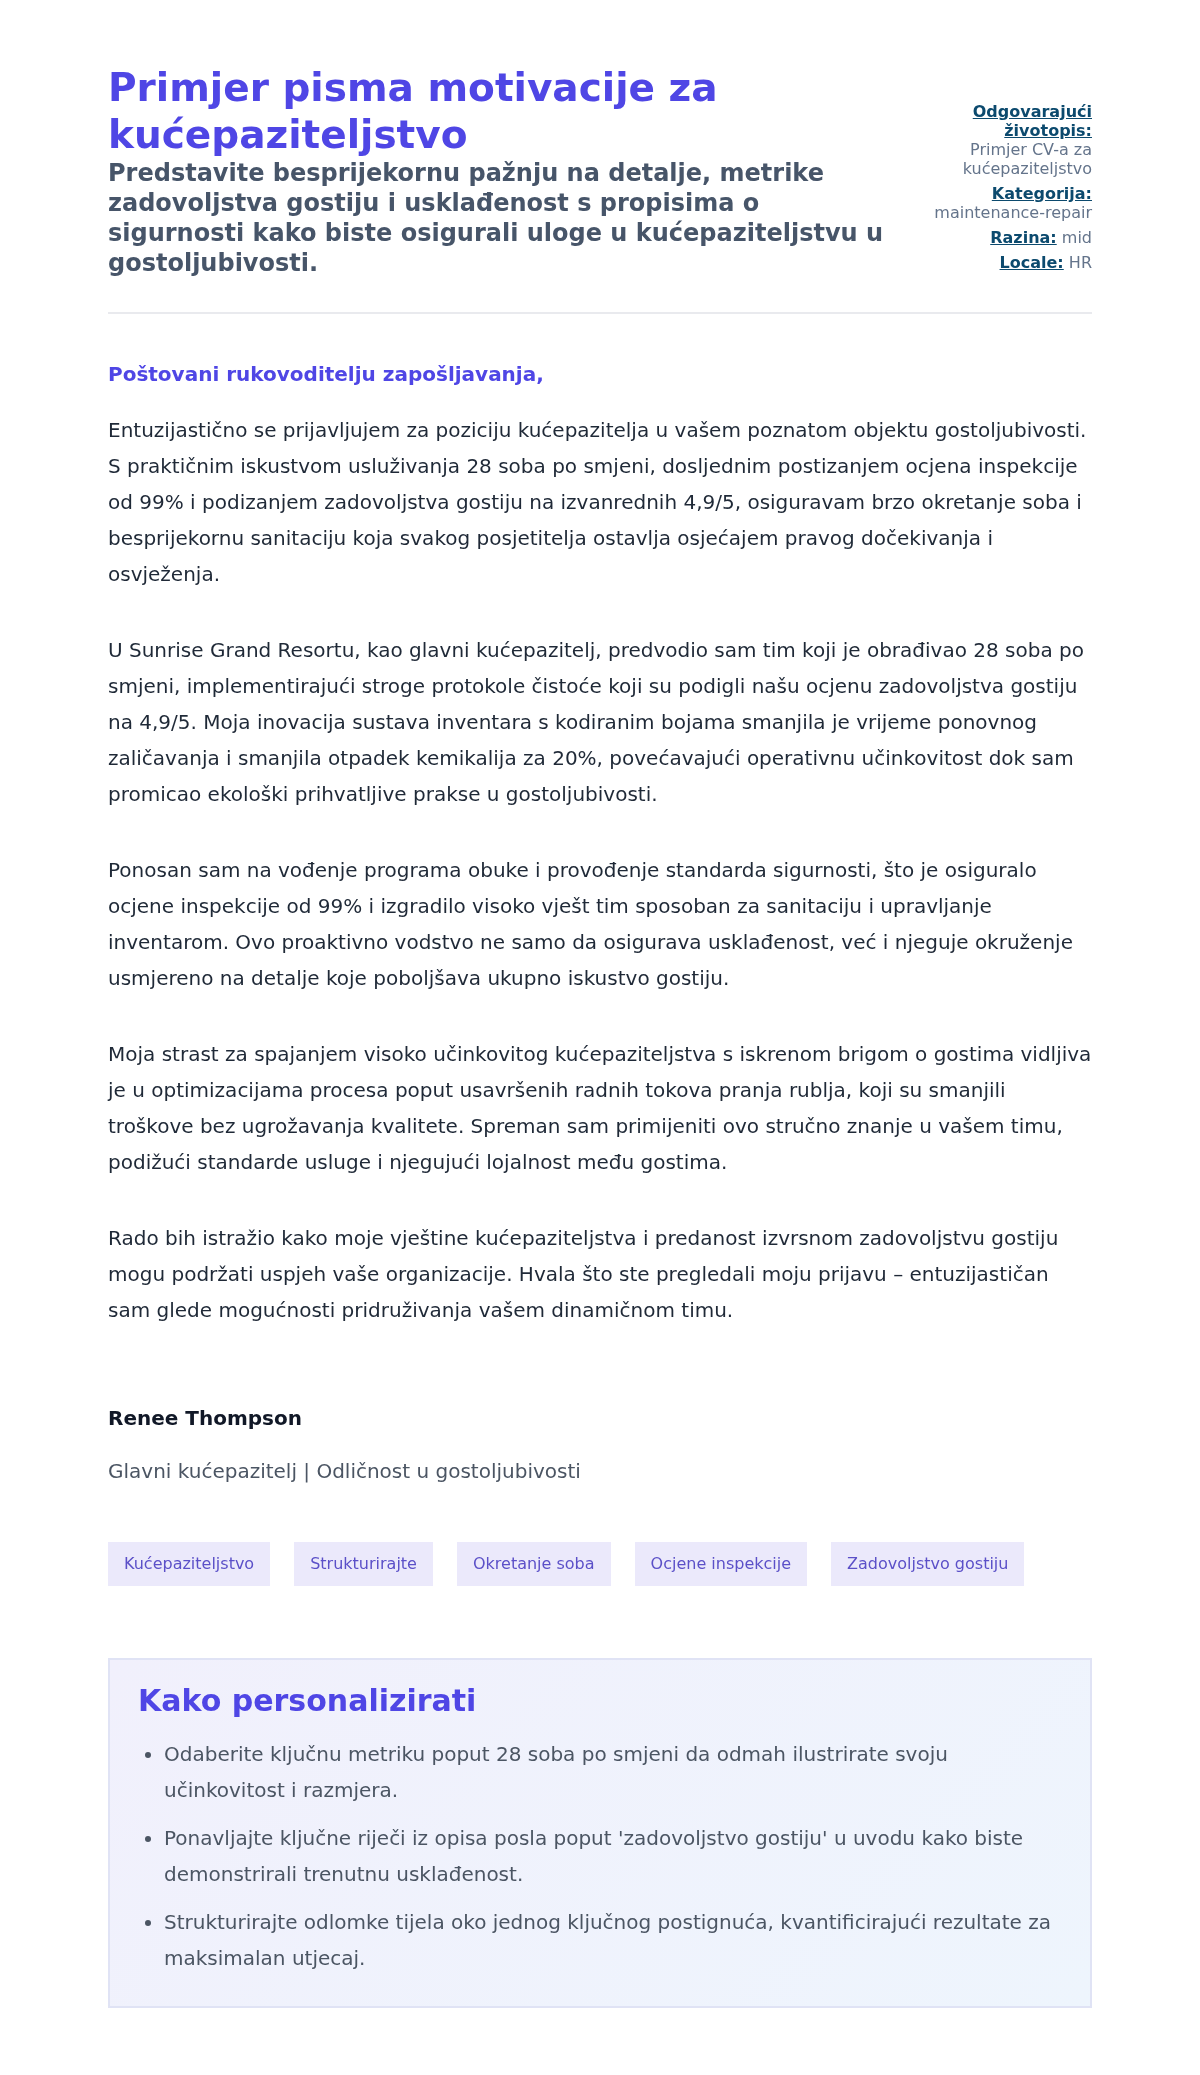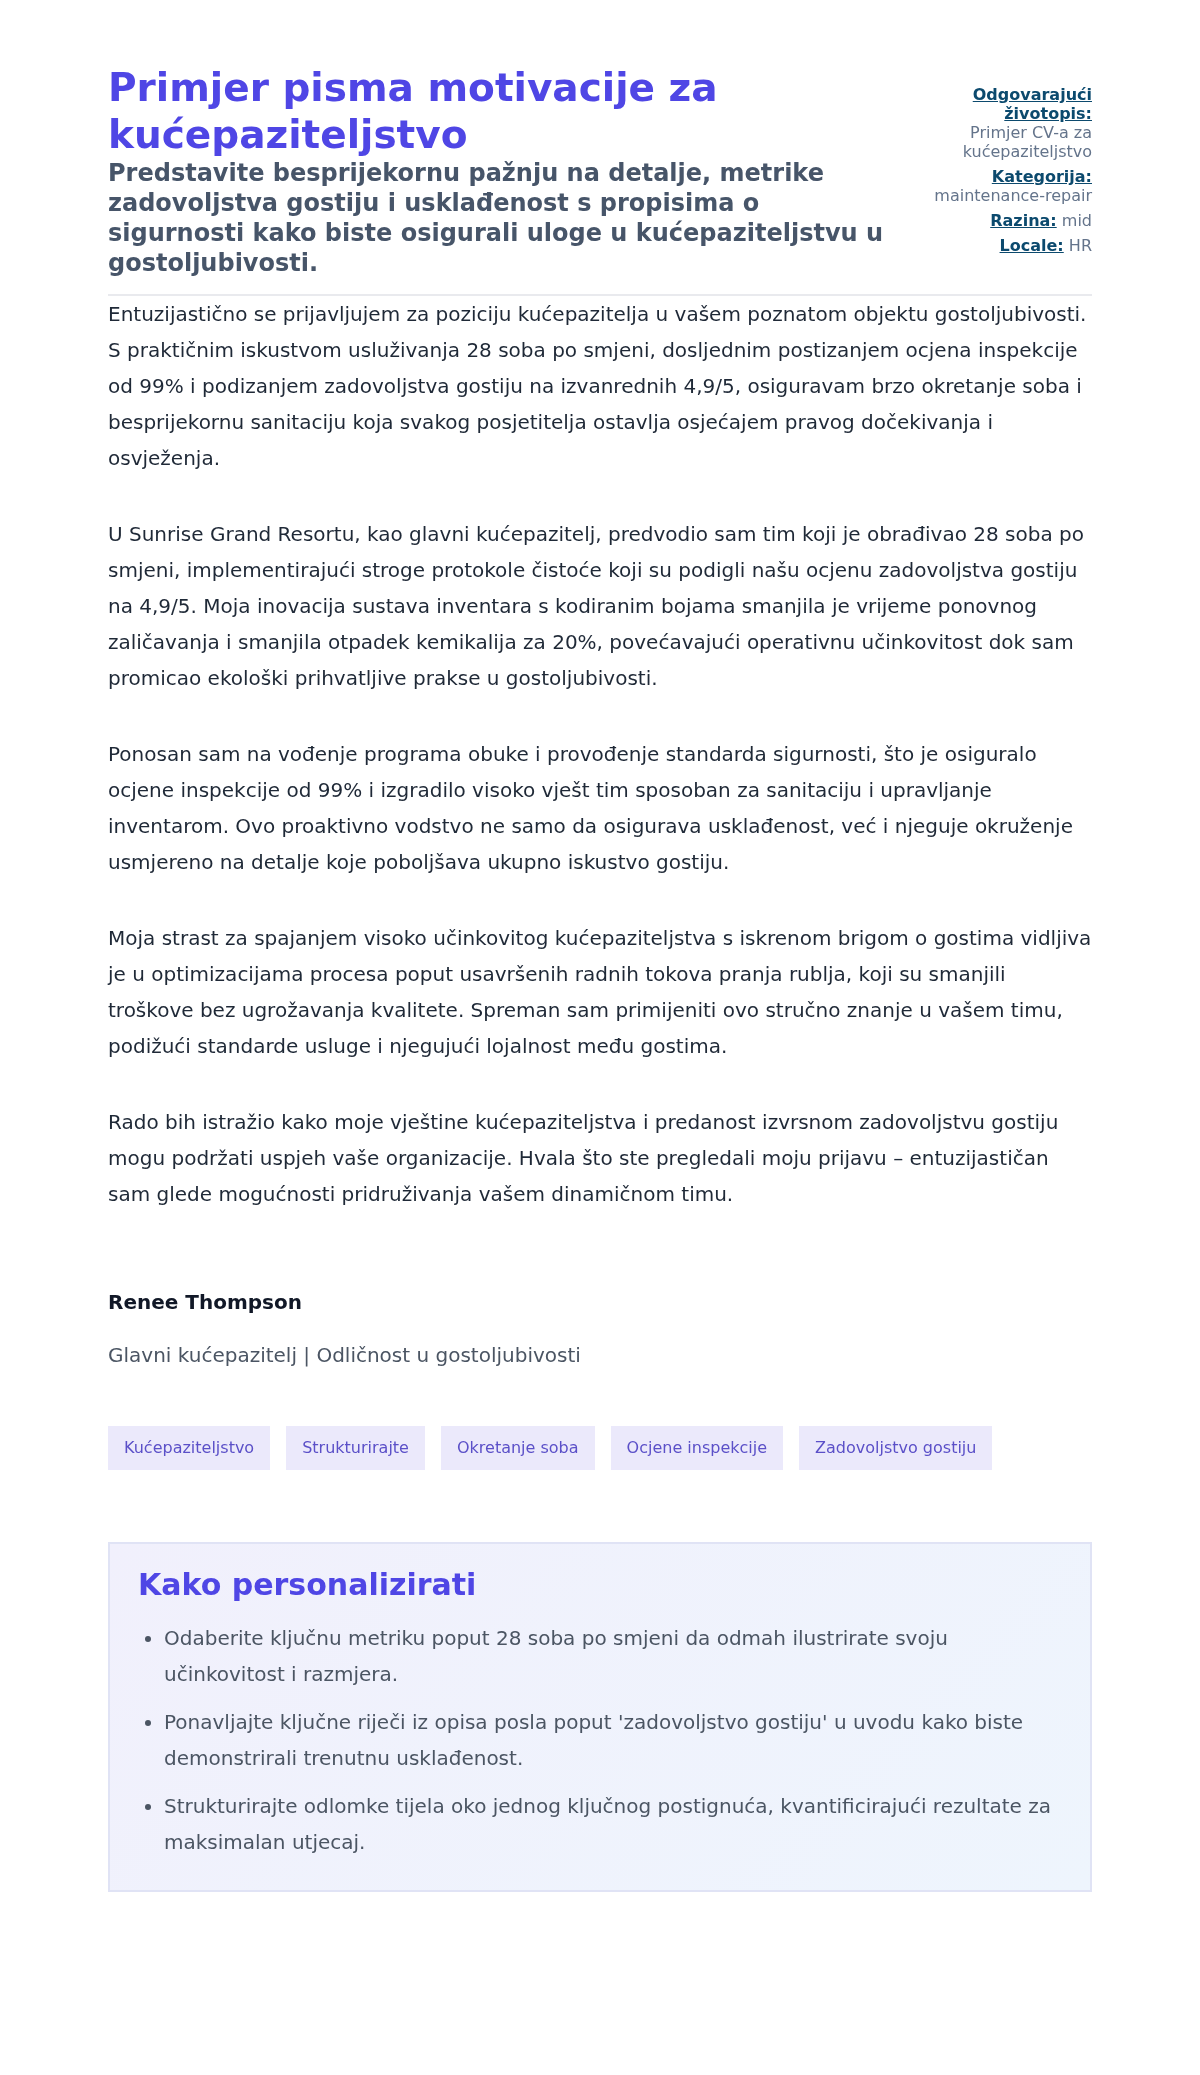--- a/index.html
+++ b/index.html
@@ -1,29 +1,29 @@
 <!DOCTYPE html>
 <html><head>
 <meta charset="utf-8">
 <style>
   html, body { margin: 0; padding: 0; background: #ffffff; }
   body { width: 1200px; min-height: 2075px; font-family: "DejaVu Sans", sans-serif; color: #1f2937; }
   .page { padding: 64px 108px 60px 108px; }
-  .header { display: flex; justify-content: space-between; align-items: center; padding-bottom: 16px; border-bottom: 2px solid #e9eaee; }
+  .header { display: flex; justify-content: space-between; align-items: flex-end; padding-bottom: 34px; border-bottom: 2px solid #e9eaee; }
   .header-left { width: 790px; }
   .title { margin: 0; font-size: 39px; line-height: 47px; font-weight: 700; color: #4f46e5; }
   .subtitle { margin: 0; font-size: 24px; line-height: 30px; font-weight: 700; color: #475569; }
   .meta { width: 180px; text-align: right; font-size: 16px; line-height: 19px; color: #64748b; margin-top: 4px; }
   .meta-row { margin-bottom: 6px; }
   .meta-label { font-weight: 700; color: #0c4a6e; text-decoration: underline; }
   .greeting { margin: 46px 0 24px 0; font-size: 20px; font-weight: 700; color: #4f46e5; line-height: 28px; }
   .para { margin: 0 0 40px 0; font-size: 20px; line-height: 36px; color: #1f2937; }
   .sig-name { margin: 76px 0 24px 0; font-size: 20px; font-weight: 700; color: #111827; line-height: 28px; }
   .sig-title { margin: 0; font-size: 20px; color: #4b5563; line-height: 30px; }
-  .tags { display: flex; gap: 16px; margin-top: 56px; }
+  .tags { display: flex; gap: 24px; margin-top: 56px; }
   .tag { background: #ebe9fb; color: #5b50c8; font-size: 16px; padding: 12px 16px; line-height: 20px; }
   .tips { margin-top: 72px; border: 2px solid #e0e3f5; background: linear-gradient(135deg, #f1f0fc 0%, #eef5fd 100%); padding: 26px 28px 30px 28px; }
   .tips-title { margin: 0 0 20px 0; font-size: 30px; font-weight: 700; color: #4f46e5; line-height: 30px; }
   .tips ul { margin: 0; padding-left: 26px; }
   .tips li { font-size: 20px; line-height: 36px; color: #4b5563; margin-bottom: 12px; }
   .tips li:last-child { margin-bottom: 0; }
 </style>
 </head>
 <body>
 
@@ -48,20 +48,21 @@
         <span>mid</span>
       </div>
       <div class="meta-row">
         <span class="meta-label">Locale:</span>
         <span>HR</span>
       </div>
     </aside>
   </header>
 
   <section>
+    <p class="greeting">Poštovani rukovoditelju zapošljavanja,</p>
     <p class="para">Entuzijastično se prijavljujem za poziciju kućepazitelja u vašem poznatom objektu gostoljubivosti. S praktičnim iskustvom usluživanja 28 soba po smjeni, dosljednim postizanjem ocjena inspekcije od 99% i podizanjem zadovoljstva gostiju na izvanrednih 4,9/5, osiguravam brzo okretanje soba i besprijekornu sanitaciju koja svakog posjetitelja ostavlja osjećajem pravog dočekivanja i osvježenja.</p>
     <p class="para">U Sunrise Grand Resortu, kao glavni kućepazitelj, predvodio sam tim koji je obrađivao 28 soba po smjeni, implementirajući stroge protokole čistoće koji su podigli našu ocjenu zadovoljstva gostiju na 4,9/5. Moja inovacija sustava inventara s kodiranim bojama smanjila je vrijeme ponovnog zaličavanja i smanjila otpadek kemikalija za 20%, povećavajući operativnu učinkovitost dok sam promicao ekološki prihvatljive prakse u gostoljubivosti.</p>
     <p class="para">Ponosan sam na vođenje programa obuke i provođenje standarda sigurnosti, što je osiguralo ocjene inspekcije od 99% i izgradilo visoko vješt tim sposoban za sanitaciju i upravljanje inventarom. Ovo proaktivno vodstvo ne samo da osigurava usklađenost, već i njeguje okruženje usmjereno na detalje koje poboljšava ukupno iskustvo gostiju.</p>
     <p class="para">Moja strast za spajanjem visoko učinkovitog kućepaziteljstva s iskrenom brigom o gostima vidljiva je u optimizacijama procesa poput usavršenih radnih tokova pranja rublja, koji su smanjili troškove bez ugrožavanja kvalitete. Spreman sam primijeniti ovo stručno znanje u vašem timu, podižući standarde usluge i njegujući lojalnost među gostima.</p>
     <p class="para">Rado bih istražio kako moje vještine kućepaziteljstva i predanost izvrsnom zadovoljstvu gostiju mogu podržati uspjeh vaše organizacije. Hvala što ste pregledali moju prijavu – entuzijastičan sam glede mogućnosti pridruživanja vašem dinamičnom timu.</p>
   </section>
 
   <section>
     <p class="sig-name">Renee Thompson</p>
     <p class="sig-title">Glavni kućepazitelj | Odličnost u gostoljubivosti</p>

